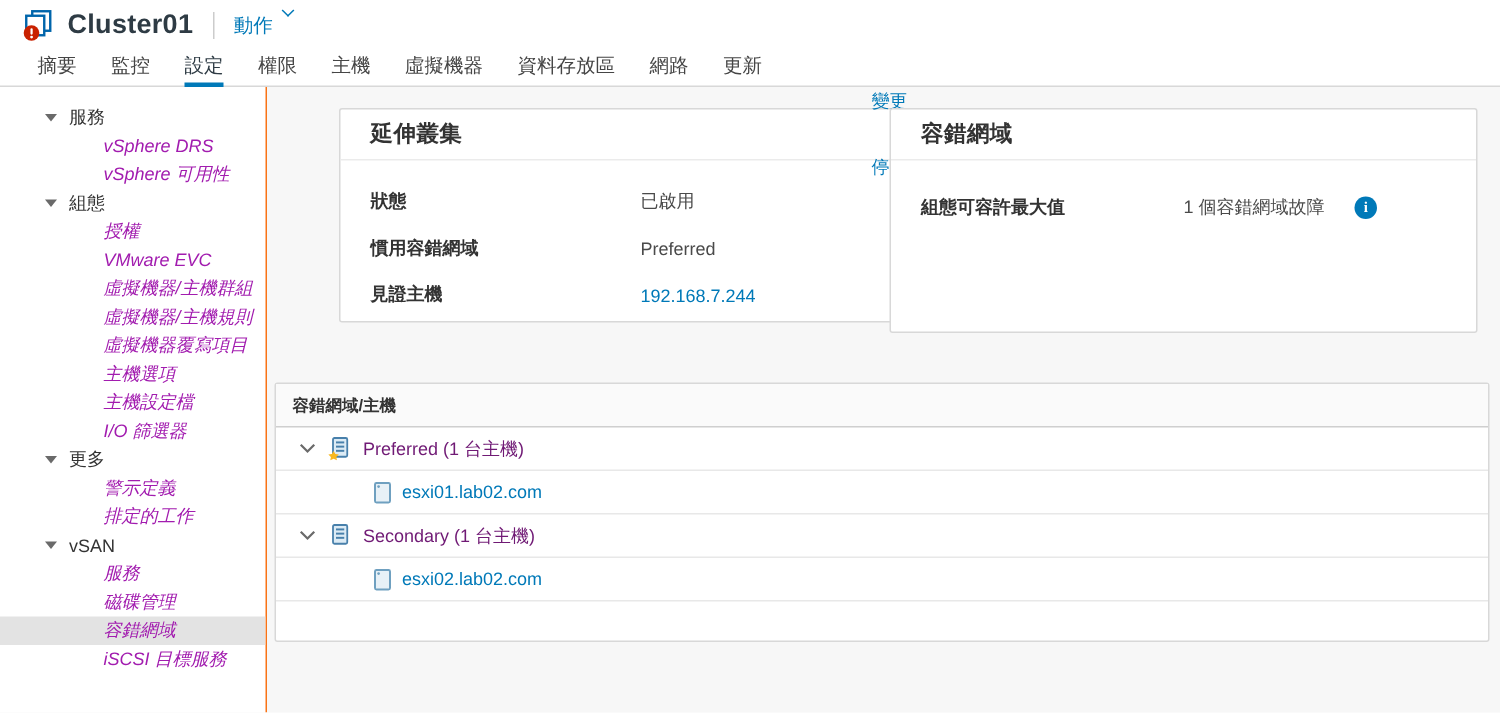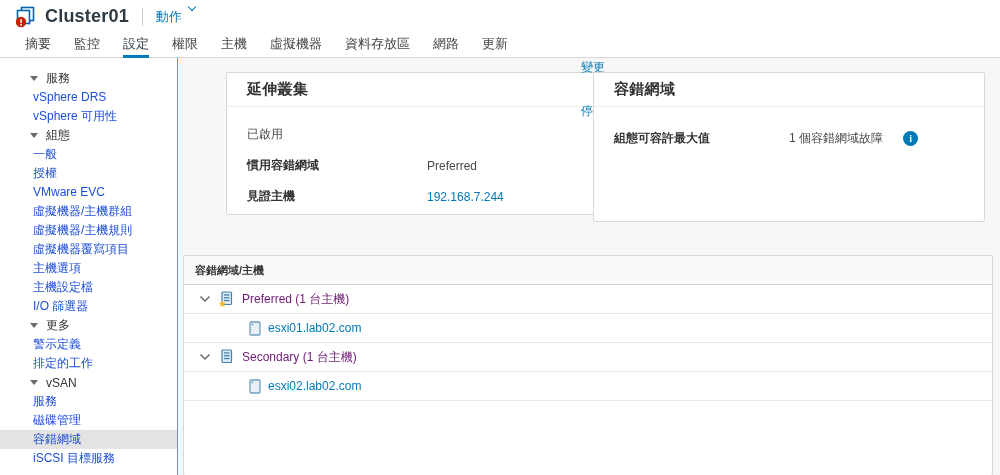--- a/index.html
+++ b/index.html
@@ -16,34 +16,34 @@
 
   
   .tabbar { position:absolute; top:33px; left:0; right:0; height:25px; border-bottom:1px solid #d8d8d8; display:flex; gap:23px; padding-left:25px; background:#fff; }
   .tab { font-size:13px; color:#454545; line-height:22px; height:25px; cursor:pointer; white-space:nowrap;text-align:right; }
   .tab.active { border-bottom:3px solid #0079b8; color:#2e3b44; }
 
   
   .sidebar { position:absolute; top:58px; left:0; bottom:0; width:178px; background:#fff; border-right:1px solid #f97316; padding-top:11px; font-size:12px; overflow:hidden; }
   .side-group { height:19px; display:flex; align-items:center; padding-left:30px; gap:8px; color:#343434; cursor:pointer; white-space:nowrap; }
   .tri { width:0; height:0; border-left:4px solid transparent; border-right:4px solid transparent; border-top:5px solid #6a6a6a; flex:0 0 auto; }
-  .side-item { height:19px; line-height:19px; padding-left:33px; color:#1d4ed8; cursor:pointer; white-space:nowrap; }
+  .side-item { height:19px; line-height:19px; padding-left:69px; color:#a21caf; cursor:pointer; white-space:nowrap;font-style:italic; }
   .side-item.selected { background:#e3e3e3; }
 
   
   .content { position:absolute; top:58px; left:178px; right:0; bottom:0; background:#f7f7f7; }
   .card { position:absolute; background:#fff; border:1px solid #d8d8d8; border-radius:2px; }
   .card-head { display:flex; align-items:center; justify-content:space-between; height:34px; padding:0 20px; border-bottom:1px solid #ebebeb; }
   .card-title { font-size:15px; font-weight:bold; color:#333; letter-spacing:.3px; }
   .card-links { display:flex; gap:27px;flex-direction:column; }
   .tx-link { color:#0079b8; font-size:12px; cursor:pointer; }
 
   #card-stretch { left:5px; top:14px; width:400px; height:143px;margin-left:43px; }
   #card-fd      { left:415px; top:14px; width:392px; height:150px; }
-  #card-table   { left:5px; top:197px; width:810px; height:221px; }
+  #card-table   { left:5px; top:197px; width:810px; height:173px; }
 
   .card-body { padding:12px 20px 0 20px; }
   .field-row { display:flex; align-items:center; height:31px; font-size:12px; }
   .field-label { width:180px; font-weight:bold; color:#333; flex:0 0 auto; }
   .field-value { color:#4a4a4a; }
   .value-link { color:#0079b8; cursor:pointer; }
 
   #card-fd .card-body { padding-top:16px; }
   #card-fd .field-label { width:175px; }
   .info-icon { width:15px; height:15px; border-radius:50%; background:#0079b8; color:#fff; display:inline-flex; align-items:center; justify-content:center; font-size:10px; font-weight:bold; font-family:"Liberation Serif",serif; margin-left:20px; cursor:pointer; }
@@ -94,21 +94,20 @@
     <div class="side-group">
       <span class="tri"></span>
       <span class="grp-label">服務</span>
     </div>
     <div class="side-item">vSphere DRS</div>
     <div class="side-item">vSphere 可用性</div>
     <div class="side-group">
       <span class="tri"></span>
       <span class="grp-label">組態</span>
     </div>
-    <div class="side-item">一般</div>
     <div class="side-item">授權</div>
     <div class="side-item">VMware EVC</div>
     <div class="side-item">虛擬機器/主機群組</div>
     <div class="side-item">虛擬機器/主機規則</div>
     <div class="side-item">虛擬機器覆寫項目</div>
     <div class="side-item">主機選項</div>
     <div class="side-item">主機設定檔</div>
     <div class="side-item">I/O 篩選器</div>
     <div class="side-group">
       <span class="tri"></span>
@@ -131,20 +130,21 @@
   <div class="card" id="card-stretch">
     <div class="card-head">
       <span class="card-title">延伸叢集</span>
       <span class="card-links">
         <span class="tx-link">變更</span>
         <span class="tx-link">停用</span>
       </span>
     </div>
     <div class="card-body">
         <div class="field-row">
+          <span class="field-label">狀態</span>
           <span class="field-value">已啟用</span>
         </div>
         <div class="field-row">
           <span class="field-label">慣用容錯網域</span>
           <span class="field-value">Preferred</span>
         </div>
         <div class="field-row">
           <span class="field-label">見證主機</span>
           <span class="field-value value-link">192.168.7.244</span>
         </div>

